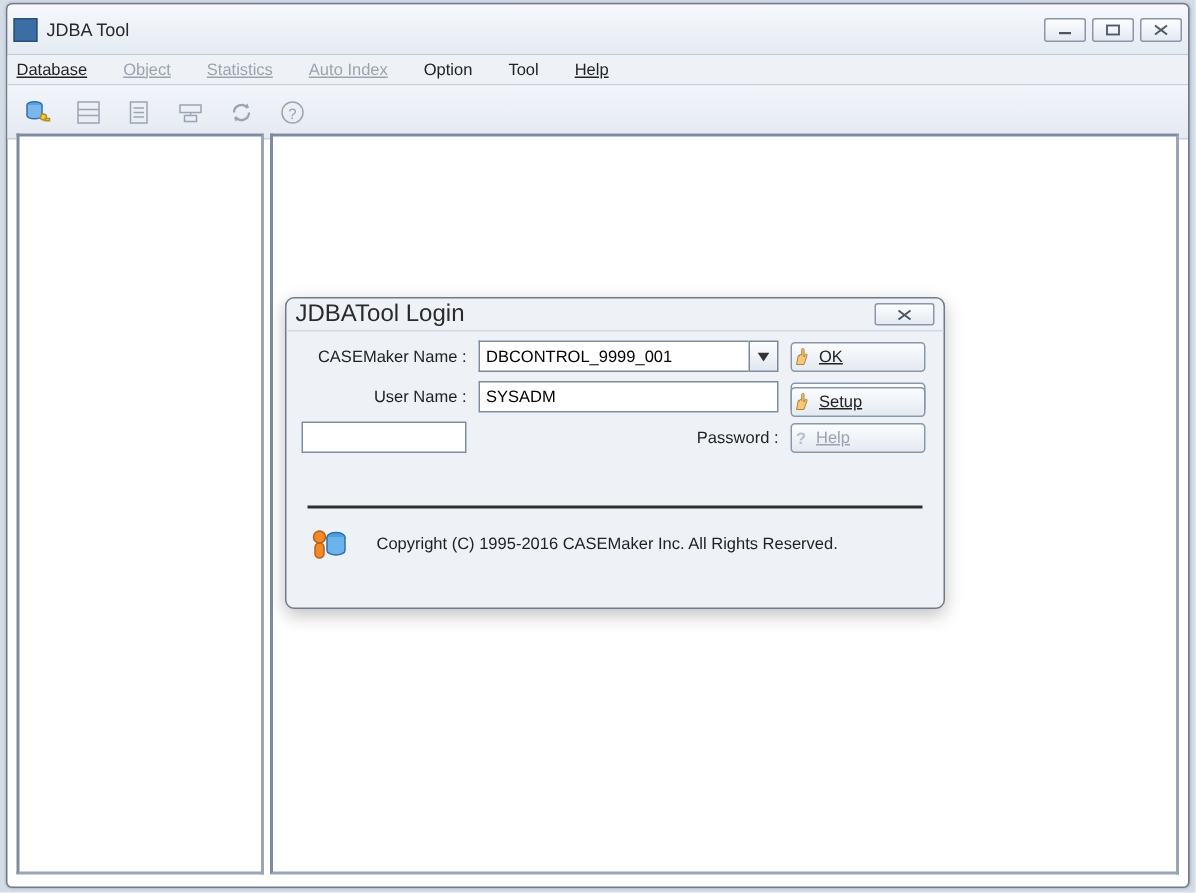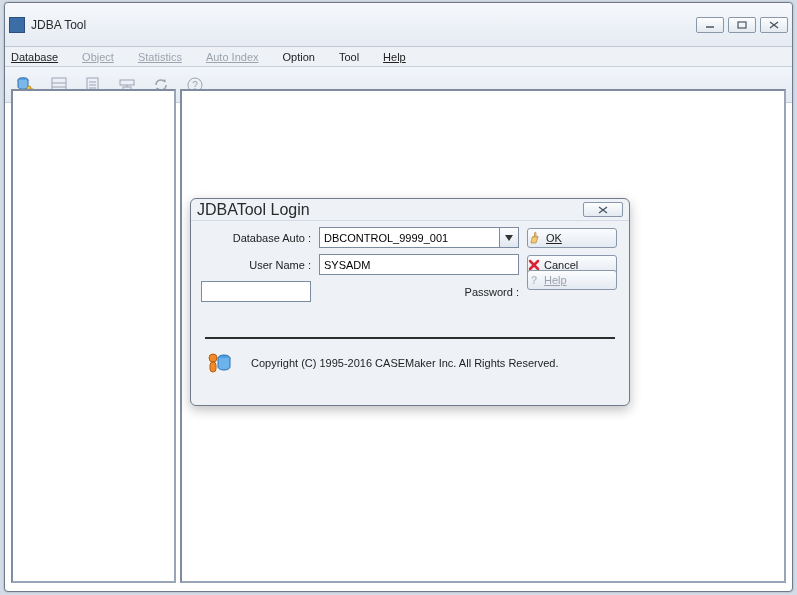--- a/index.html
+++ b/index.html
@@ -20,21 +20,21 @@
     left: 4px; top: 2px;
     width: 789px; height: 590px;
     background: #ffffff;
     border: 1px solid #6f7a8a;
     border-radius: 4px;
     box-shadow: 0 0 2px rgba(0,0,0,0.3);
   }
 
   
   .titlebar {
-    height: 44px;
+    height: 34px;
     background: linear-gradient(#f6f8fb, #e5ebf3);
     border-bottom: 1px solid #bfc9d8;
     display: flex;
     align-items: center;
     padding: 0 4px;
     border-radius: 4px 4px 0 0;
   }
   .titlebar .app-icon {
     width: 16px; height: 16px;
     background: #3a6ea5;
@@ -296,21 +296,21 @@
     <div class="dialog-close">
       <svg width="10" height="8" viewBox="0 0 10 8">
           <line x1="1" y1="1" x2="9" y2="7" stroke="#4a5566" stroke-width="1.3"></line>
           <line x1="9" y1="1" x2="1" y2="7" stroke="#4a5566" stroke-width="1.3"></line>
         </svg>
     </div>
   </div>
 
   <div class="dialog-body">
 
-    <div class="form-label">Database Auto  :</div>
+    <div class="form-label">CASEMaker Name  :</div>
     <div class="select-wrap">
       <input class="form-input" value="DBCONTROL_9999_001" style="">
       <div class="select-dd">
         <svg width="8" height="6" viewBox="0 0 8 6">
             <path d="M0 0h8L4 6z" fill="#333"></path>
           </svg>
       </div>
     </div>
     <div class="dlg-btn">
       <svg width="14" height="14" viewBox="0 0 14 14">
@@ -325,20 +325,26 @@
       <svg width="12" height="12" viewBox="0 0 12 12">
         <line x1="2" y1="2" x2="10" y2="10" stroke="#d23" stroke-width="2.5" stroke-linecap="round"></line>
         <line x1="10" y1="2" x2="2" y2="10" stroke="#d23" stroke-width="2.5" stroke-linecap="round"></line>
       </svg>
       <span class="mnemonic">Cancel</span>
     </div>
 
     <div class="form-label">Password  :</div>
     <input class="form-input" type="password" style="grid-row: 3;" value="">
     <div style="grid-column:3; grid-row:3; display:flex; flex-direction:column; gap:4px; margin-top:-24px;">
+      <div class="dlg-btn">
+        <svg width="14" height="14" viewBox="0 0 14 14">
+          <path d="M4 7l-1 5h5l2-6c.3-1-1-1.3-1.3-.3L8 7V2c0-1-1.5-1-1.5 0v4C6.5 5 5 5 5 6v.5C5 5.5 3.7 5.7 4 7z" fill="#f6c978" stroke="#a97a25" stroke-width="0.6"></path>
+        </svg>
+        <span class="mnemonic">Setup</span>
+      </div>
       <div class="dlg-btn disabled">
         <svg width="12" height="12" viewBox="0 0 12 12">
           <text x="6" y="10" text-anchor="middle" font-size="11" fill="#b7c0cc" font-weight="bold">?</text>
         </svg>
         <span class="mnemonic">Help</span>
       </div>
     </div>
   </div>
 
   <div class="dialog-sep"></div>

